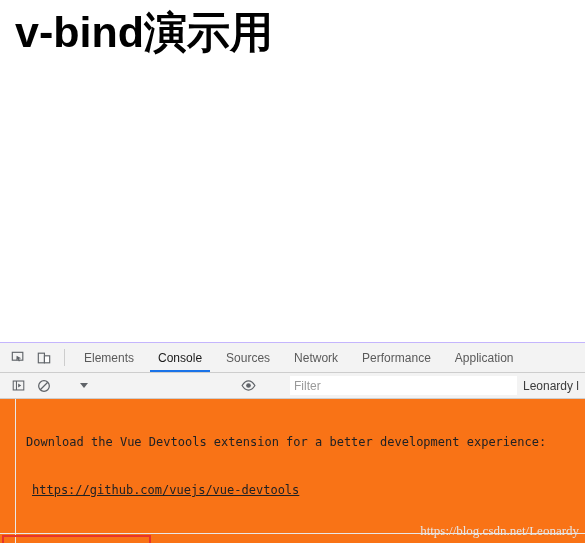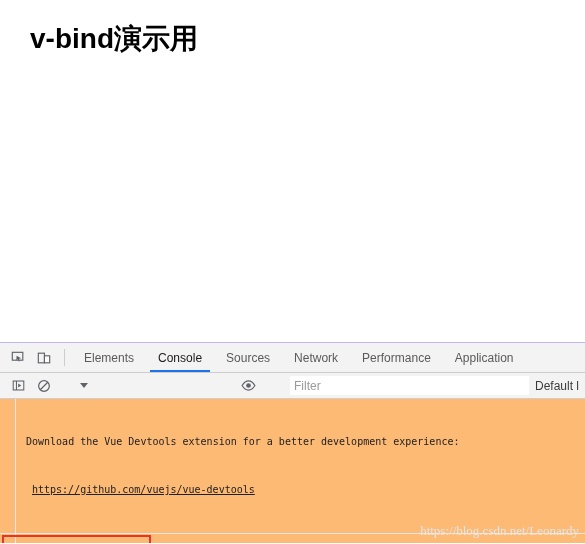--- a/index.html
+++ b/index.html
@@ -20,24 +20,24 @@
   
   .page-area {
     position: absolute;
     left: 0; top: 0;
     width: 585px;
     height: 342px;
     background: #ffffff;
     overflow: hidden;
   }
   .page-title {
-    margin: 16px;
+    margin: 1px;
     padding: 6px 0 0 14px;
     font-family: "Liberation Sans", sans-serif;
-    font-size: 28px;
+    font-size: 43px;
     font-weight: bold;
     line-height: 1.18;
     color: #000000;
     letter-spacing: 0px;
   }
 
   
   .devtools {
     position: absolute;
     left: 0; top: 342px;
@@ -143,24 +143,24 @@
     white-space: nowrap;
     padding-right: 6px;
     cursor: pointer;
     flex: 0 0 auto;
   }
 
   
   .console-body {
     position: relative;
     height: 144px;
-    background: #fdba74;
+    background: #f97316;
     overflow: hidden;
     font-family: "DejaVu Sans Mono", monospace;
-    font-size: 10px;
+    font-size: 12px;
     line-height: 16px;
     color: #202124;
   }
   .msg {
     position: relative;
     padding: 3px 0 3px 26px;
     border-bottom: 1px solid #e8e8e8;
     white-space: pre;
   }
   .msg::before {
@@ -282,21 +282,21 @@
         <svg width="15" height="15" viewBox="0 0 16 16">
           <path d="M1.2 8 C3.4 4.4 6 3.1 8 3.1 C10 3.1 12.6 4.4 14.8 8 C12.6 11.6 10 12.9 8 12.9 C6 12.9 3.4 11.6 1.2 8 Z" fill="none" stroke="#5f6368" stroke-width="1.3"></path>
           <circle cx="8" cy="8" r="2.5" fill="#5f6368"></circle>
         </svg>
       </div>
 
       <div class="vdiv"></div>
 
       <input class="filter-input" type="text" placeholder="Filter" style="">
 
-      <span class="levels">Default l</span>
+      <span class="levels">Leonardy l</span>
     </div>
 
     <div class="console-body">
 
       <div class="msg">
         <div class="line">Download the Vue Devtools extension for a better development experience:</div>
         <div class="line"><span class="link">https://github.com/vuejs/vue-devtools</span></div>
       </div>
 
       <div class="msg">

